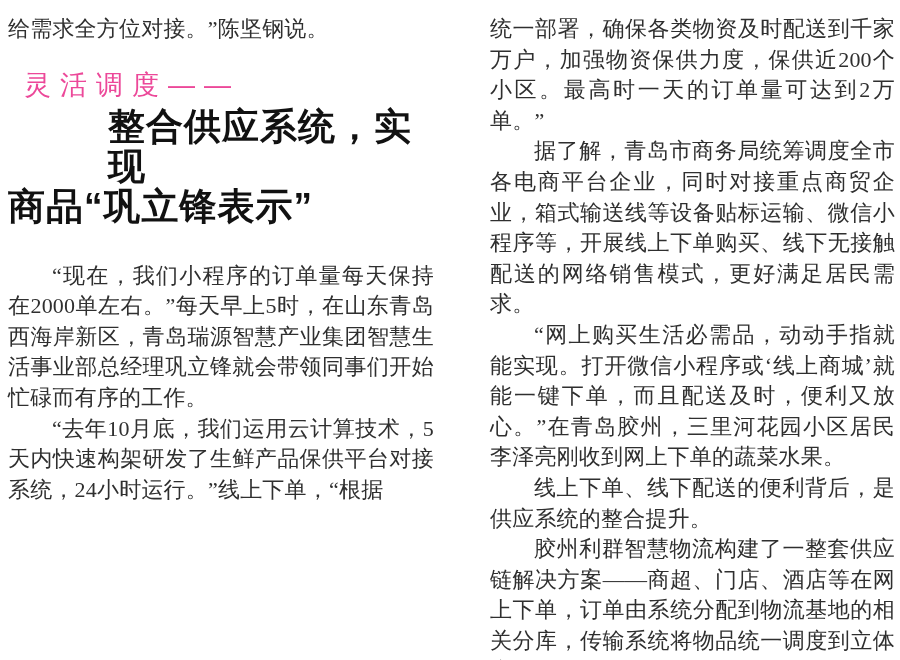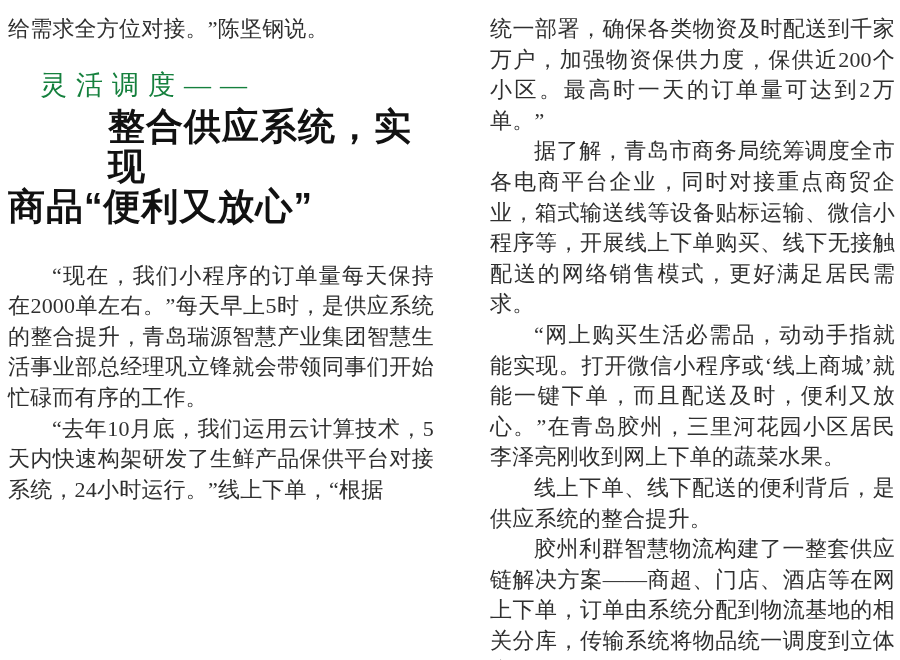--- a/index.html
+++ b/index.html
@@ -35,24 +35,24 @@
     line-height: 30.6px;
     text-align: justify;
     text-justify: inter-character;
     letter-spacing: 0.2px;
   }
   .para.indent { text-indent: 2em; }
   .headline { margin: 22px 0 34px 0; }
   .kicker {
     font-size: 27px;
     line-height: 36px;
-    margin-left: 32px;
+    margin-left: 16px;
     letter-spacing: 9px;
-    color: #15803d;
-    font-family: Liberation Serif, serif;
+    color: #ec4899;
+    font-family: Liberation Sans, sans-serif;
   }
   .head-bold {
     font-family: "Liberation Sans", "DejaVu Sans", sans-serif;
     font-weight: 700;
     font-size: 37px;
     line-height: 40px;
     color: #111111;
     letter-spacing: 1px;
   }
   .head-line2 { margin-top: 4px; margin-left: 100px; }
@@ -63,25 +63,25 @@
 
 <div class="page">
   <div class="col col-left">
     <div class="para-group">
         <p class="para">给需求全方位对接。”陈坚钢说。</p>
       </div>
 
     <div class="headline">
       <div class="kicker">灵活调度——</div>
       <div class="head-bold head-line2">整合供应系统，实现</div>
-      <div class="head-bold head-line3">商品“便利又放心”</div>
+      <div class="head-bold head-line3">商品“巩立锋表示”</div>
     </div>
 
     <div class="para-group">
-        <p class="para indent">“现在，我们小程序的订单量每天保持在2000单左右。”每天早上5时，是供应系统的整合提升，青岛瑞源智慧产业集团智慧生活事业部总经理巩立锋就会带领同事们开始忙碌而有序的工作。</p>
+        <p class="para indent">“现在，我们小程序的订单量每天保持在2000单左右。”每天早上5时，在山东青岛西海岸新区，青岛瑞源智慧产业集团智慧生活事业部总经理巩立锋就会带领同事们开始忙碌而有序的工作。</p>
         <p class="para indent">“去年10月底，我们运用云计算技术，5天内快速构架研发了生鲜产品保供平台对接系统，24小时运行。”线上下单，“根据</p>
       </div>
   </div>
 
   <div class="col col-right">
     <div class="para-group">
         <p class="para">统一部署，确保各类物资及时配送到千家万户，加强物资保供力度，保供近200个小区。最高时一天的订单量可达到2万单。”</p>
         <p class="para indent">据了解，青岛市商务局统筹调度全市各电商平台企业，同时对接重点商贸企业，箱式输送线等设备贴标运输、微信小程序等，开展线上下单购买、线下无接触配送的网络销售模式，更好满足居民需求。</p>
         <p class="para indent">“网上购买生活必需品，动动手指就能实现。打开微信小程序或‘线上商城’就能一键下单，而且配送及时，便利又放心。”在青岛胶州，三里河花园小区居民李泽亮刚收到网上下单的蔬菜水果。</p>
         <p class="para indent">线上下单、线下配送的便利背后，是供应系统的整合提升。</p>

